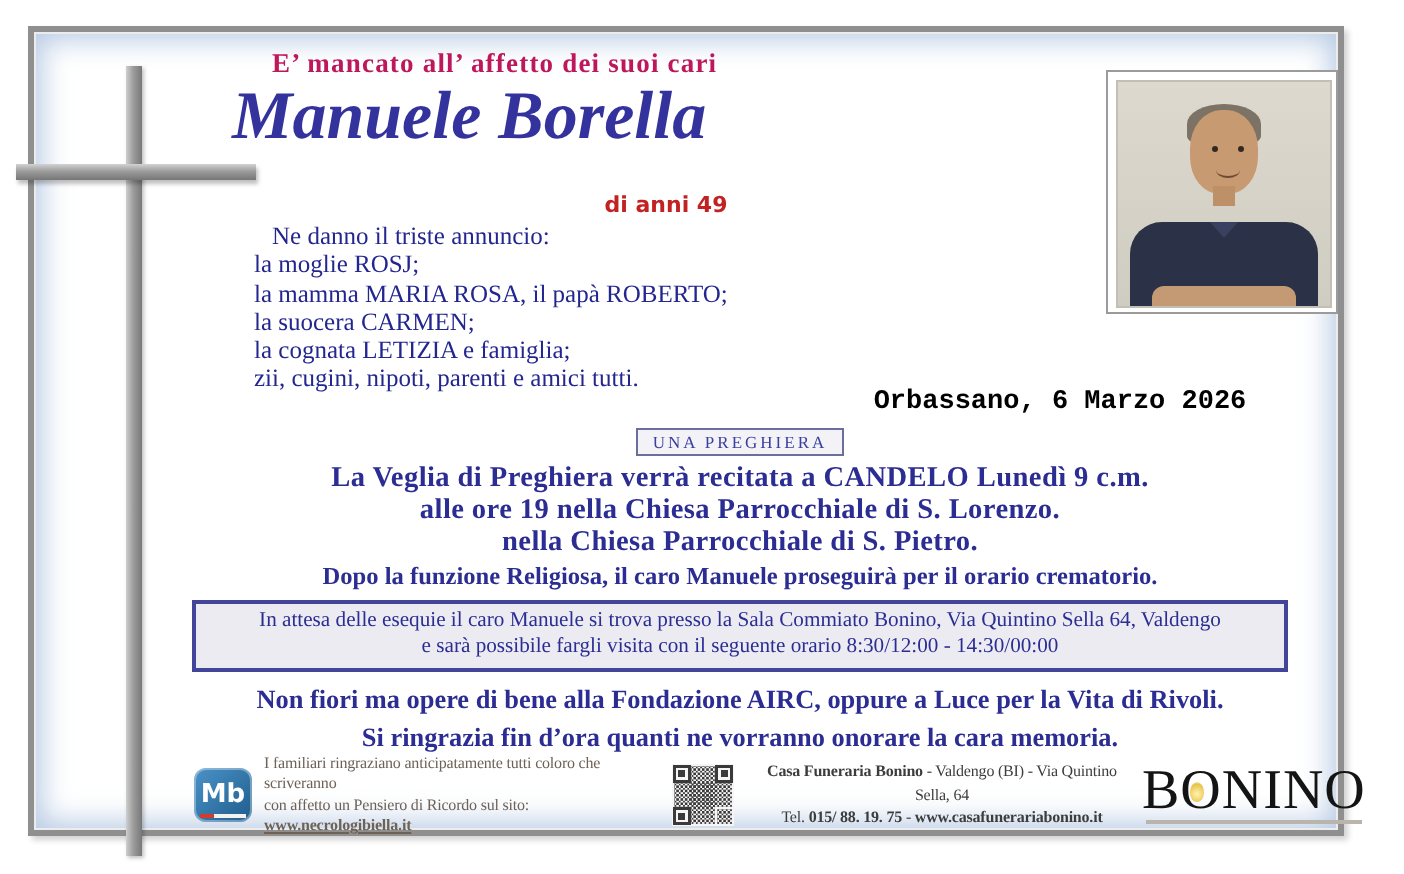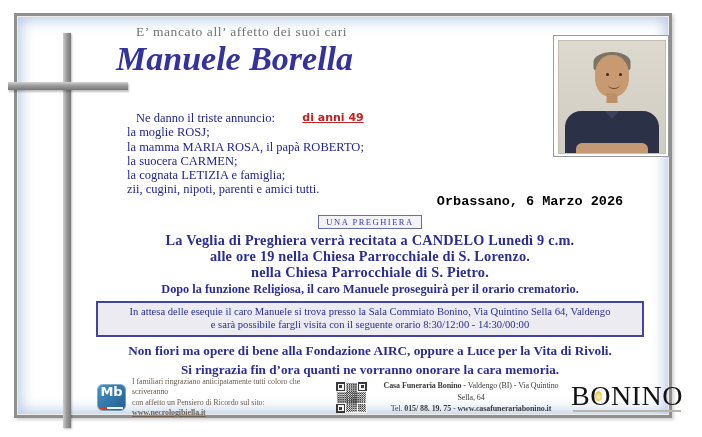--- a/index.html
+++ b/index.html
@@ -23,32 +23,32 @@
     box-shadow:1px 1px 2px rgba(0,0,0,0.25);
   }
   .cross-h {
     position:absolute; left:8px; top:82px; width:120px; height:8px; z-index:7;
     background:linear-gradient(to bottom,#d2d2d2,#9c9c9c 45%,#767676);
     box-shadow:1px 2px 2px rgba(0,0,0,0.25);
   }
   
   .eyebrow {
     position:absolute; left:136px; top:24px; z-index:3;
-    font-weight:normal; font-size:13.5px; letter-spacing:0.6px; color:#737373;
+    font-weight:bold; font-size:13.5px; letter-spacing:0.6px; color:#be185d;
     white-space:nowrap;
   }
   .name {
     position:absolute; left:116px; top:40px; z-index:3; white-space:nowrap;
     font-family:Liberation Serif, serif; font-style:italic; font-weight:bold;
     font-size:34px; color:#34339e; letter-spacing:0px;
   }
   .age {
-    position:absolute; left:135px; top:111px; width:396px; text-align:center; z-index:3;
+    position:absolute; left:135px; top:96px; width:396px; text-align:center; z-index:3;
     font-family:"DejaVu Sans", sans-serif; font-weight:bold; font-size:11px;
-    color:#c32222; text-decoration:underline;
+    color:#c32222; 
   }
   
   .family {
     position:absolute; left:127px; top:111px; z-index:3;
     font-size:12.5px; line-height:14.3px; color:#23268f; white-space:nowrap;
   }
   .fam-intro { padding-left:9px; }
   
   .photo {
     position:absolute; left:553px; top:35px; width:106px; height:112px; z-index:3;
@@ -103,21 +103,21 @@
   
   .footer {
     position:absolute; left:97px; top:381px; width:567px; height:33px; z-index:3;
     display:flex; align-items:center;
   }
   .mb-logo {
     position:relative; width:29px; height:27px; border-radius:6px; flex:0 0 auto;
     background:linear-gradient(135deg,#4b93c9,#1f5c8b);
     box-shadow:inset 0 0 0 1px rgba(255,255,255,0.35);
     color:#ffffff; font-family:"DejaVu Sans", sans-serif; font-weight:bold;
-    font-size:13px; display:flex; align-items:flex-start; justify-content:center;
+    font-size:13px; display:flex; align-items:center; justify-content:center;
   }
   .mb-logo::after {
     content:""; position:absolute; left:3px; right:3px; bottom:2px; height:2px;
     background:linear-gradient(to right,#d33c2c 30%,#f2f2f2 30%);
   }
   .mb-text {
     flex:0 0 auto; width:198px; margin-left:6px; text-align:left;
     font-size:8px; line-height:10.5px; color:#6e6257; letter-spacing:-0.1px;
   }
   .mb-link { font-weight:bold; text-decoration:underline; }

